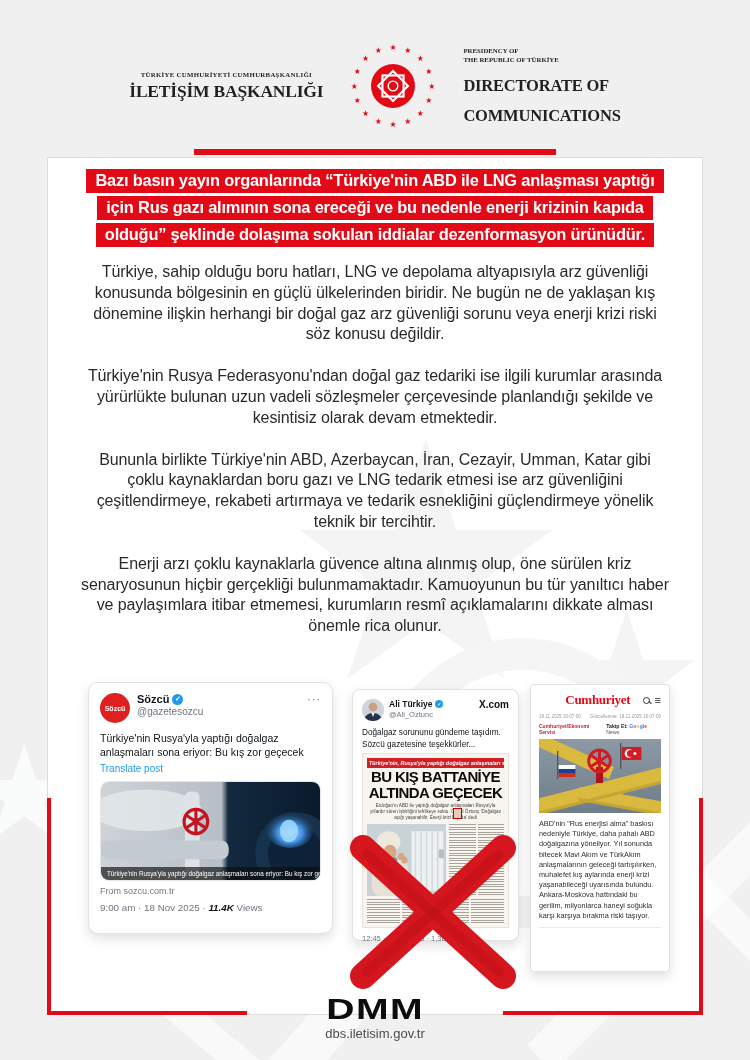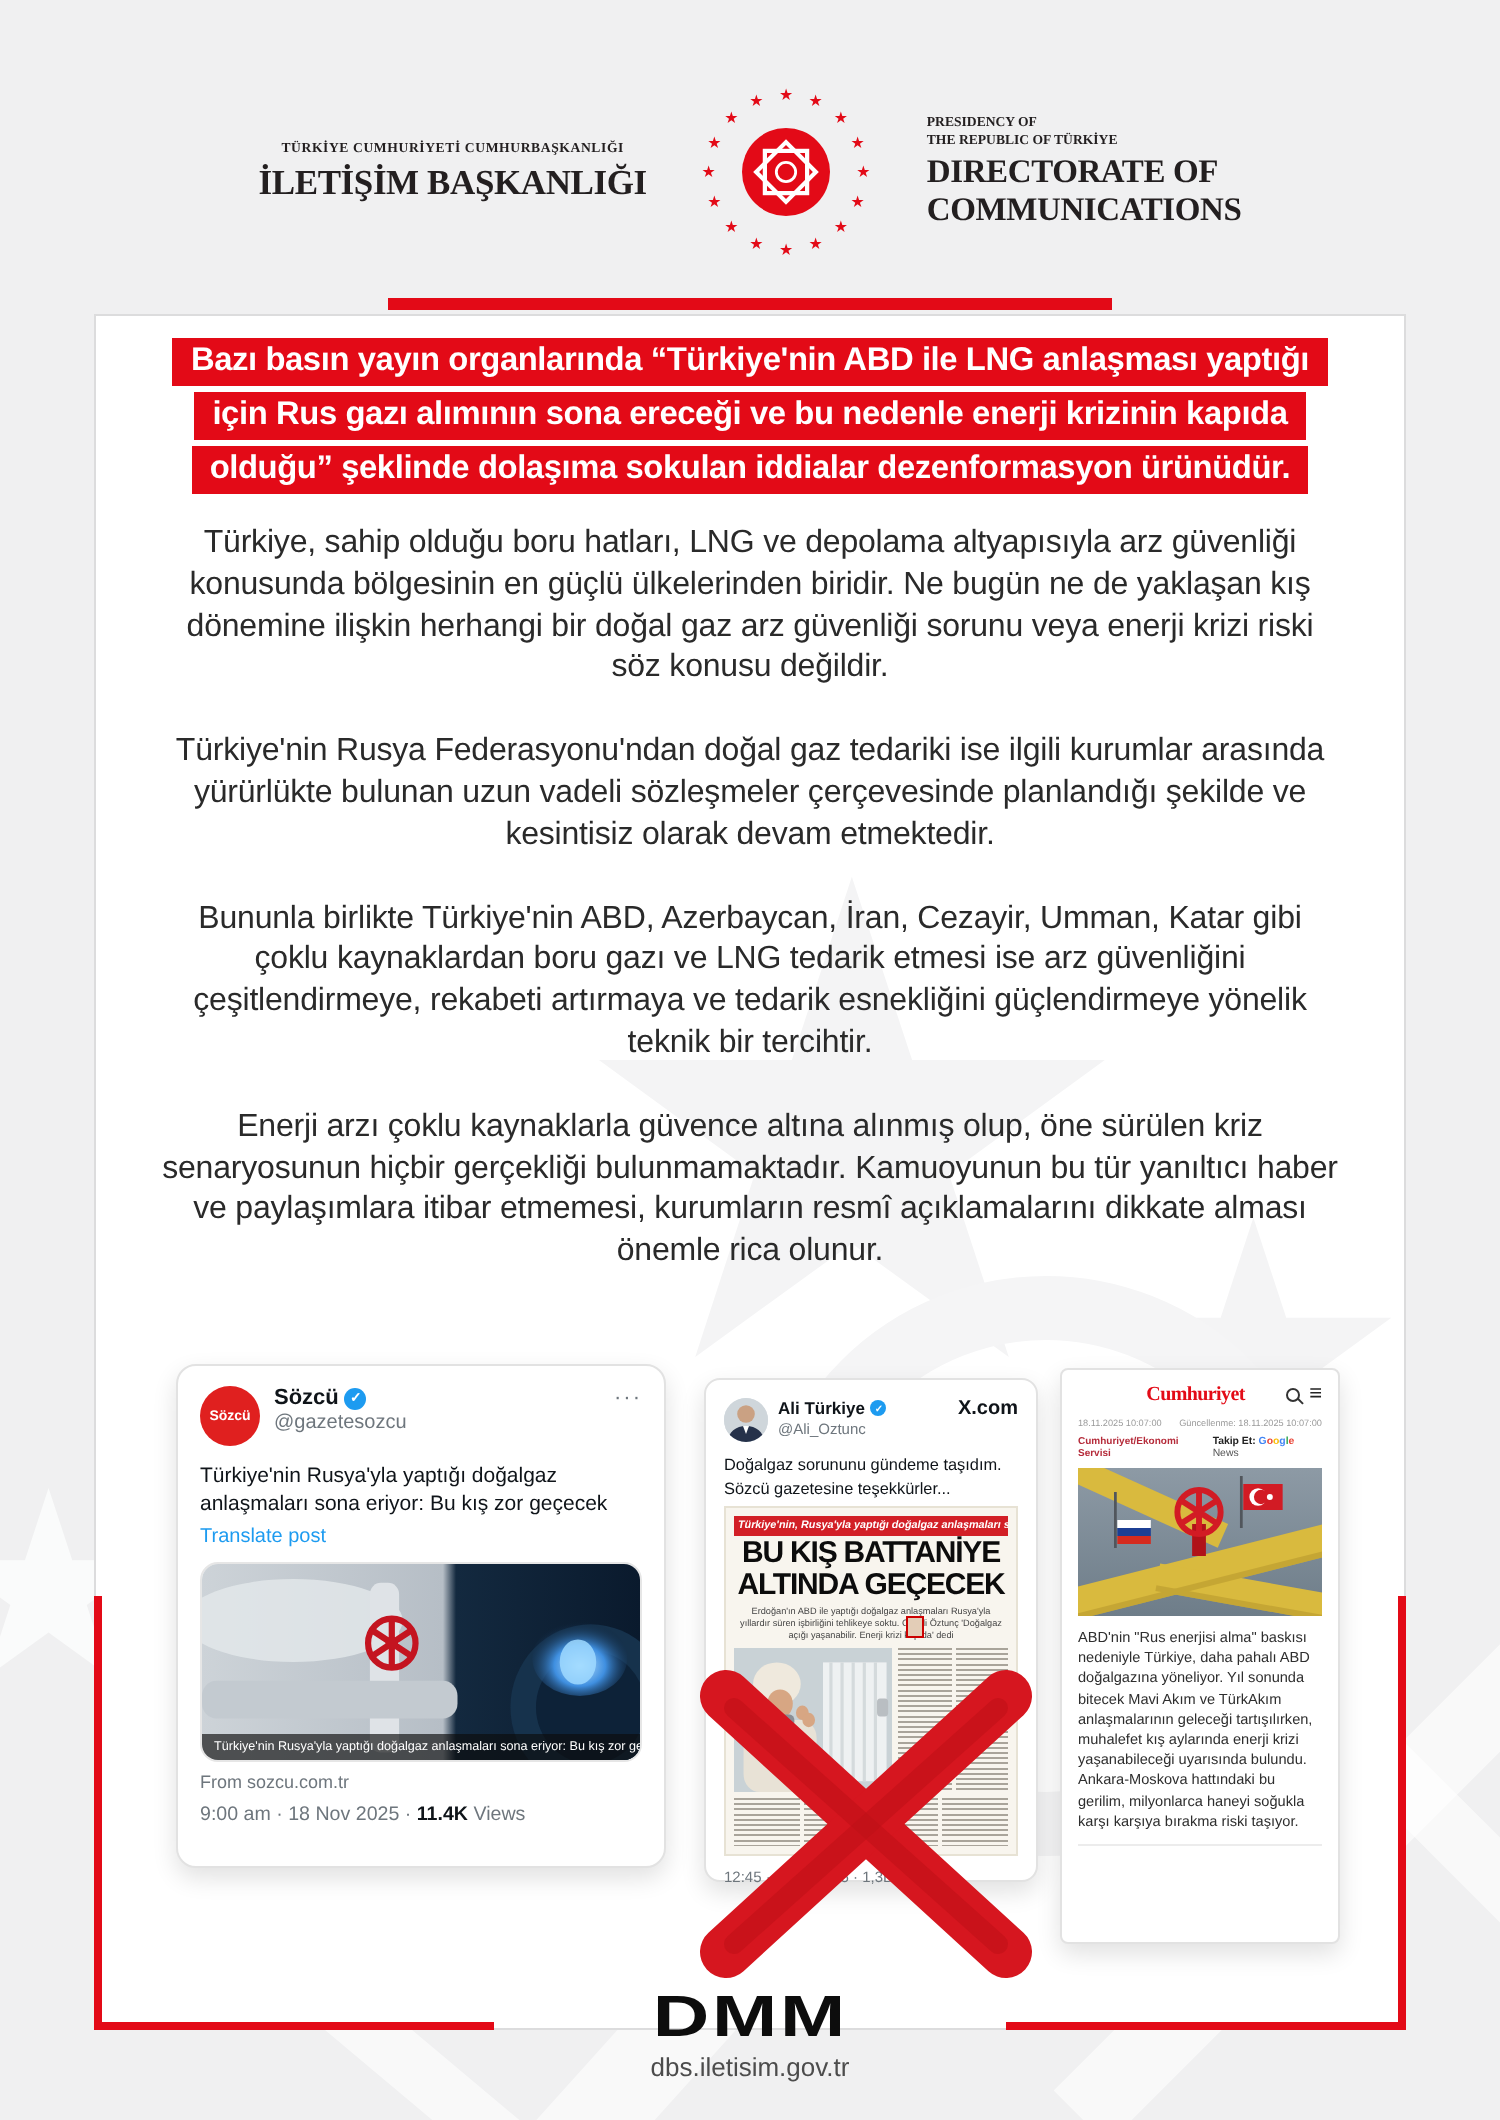--- a/index.html
+++ b/index.html
@@ -18,21 +18,21 @@
   .dstar1 { left:-34px; top:728px; font-size:130px; }
 
   
   .header { position:absolute; top:42px; left:0; right:0; display:flex; justify-content:center;
             align-items:center; gap:26px; z-index:2; }
   .h-left { text-align:center; color:#231f20; }
   .h-left-small { font-family:"Liberation Serif",serif; font-weight:700; font-size:6.8px; letter-spacing:.3px; }
   .h-left-large { font-family:"Liberation Serif",serif; font-weight:700; font-size:17.5px; margin-top:3px; letter-spacing:-.2px; }
   .h-right { color:#231f20; }
   .h-right-small { font-family:"Liberation Serif",serif; font-weight:700; font-size:6.8px; line-height:1.25; }
-  .h-right-large { font-family:"Liberation Serif",serif; font-weight:700; font-size:16.5px; line-height:1.06; margin-top:2px; letter-spacing:-.2px; }
+  .h-right-large { font-family:"Liberation Serif",serif; font-weight:700; font-size:16.5px; line-height:1.06; margin-top:13px; letter-spacing:-.2px; }
   .seal-star { font-size:9px; fill:#e30a17; text-anchor:middle; }
 
   .red-bar { position:absolute; top:149px; left:194px; width:362px; height:6px; background:#e30a17; z-index:2; }
 
   
   .card { position:absolute; left:47px; top:157px; width:656px; height:858px; background:#fff;
           border:1px solid #dcdcdd; z-index:1; }
   .bracket { position:absolute; top:640px; bottom:-1px; width:200px; z-index:4; pointer-events:none; }
   .bracket.bl { left:-1px; border-left:4px solid #e30a17; border-bottom:4px solid #e30a17; }
   .bracket.br { right:-1px; border-right:4px solid #e30a17; border-bottom:4px solid #e30a17; }
@@ -72,21 +72,21 @@
   .t-handle { font-size:10px; color:#6e767d; margin-top:1px; }
   .more { color:#6e767d; font-size:11px; letter-spacing:1px; }
   .t1-text { font-size:10.5px; line-height:1.35; color:#0f1419; margin-top:8px; }
   .t1-translate { font-size:10px; color:#1d9bf0; margin-top:4px; }
   .t1-img { margin-top:7px; height:100px; border-radius:9px; overflow:hidden; position:relative;
             border:1px solid #e6e6e6; }
   .t1-cap { position:absolute; left:0; right:0; bottom:0; background:rgba(12,12,12,.66); color:#fff;
             font-size:6.3px; padding:3px 6px; white-space:nowrap; overflow:hidden; }
   .t1-from { font-size:9px; color:#6e767d; margin-top:5px; }
   .t1-meta { font-size:9.8px; color:#6e767d; margin-top:6px; }
-  .t1-views { color:#0f1419; font-weight:700; }
+  .t1-views { color:#0f1419; font-weight:700;font-style:italic; }
 
   .av2 { width:22px; height:22px; border-radius:50%; overflow:hidden; flex:none; background:#d7dde2; }
   .t2-names { margin-left:5px; flex:1; }
   .t2 .t-name { font-size:8.5px; }
   .t2 .badge { width:8px; height:8px; font-size:5px; }
   .t2 .t-handle { font-size:7.5px; }
   .t2-site { font-size:10px; font-weight:800; color:#0f1419; }
   .t2-text { font-size:8.2px; line-height:1.45; color:#0f1419; margin-top:6px; }
   .clip { margin-top:2px; background:#f8f5ee; border:1px solid #e7e2d4; padding:4px; position:relative; }
   .clip-banner { background:#d21f26; color:#fff; font-size:5.4px; font-weight:700; font-style:italic;
@@ -98,21 +98,21 @@
   .clip-photo { width:58%; height:72px; flex:none; }
   .clip-cols { flex:1; display:flex; gap:2px; }
   .colsim { flex:1; background:repeating-linear-gradient(to bottom,#a9a49a 0 1px,transparent 1px 2.6px); }
   .clip-port { position:absolute; left:62%; top:54px; width:9px; height:11px; background:#e3cdb7;
                border:1px solid #c00; }
   .clip-bottom { margin-top:3px; height:24px; display:flex; gap:2px; }
   .t2-meta { font-size:7.5px; color:#6e767d; margin-top:6px; }
 
   .t3-head { display:flex; align-items:center; }
   .t3-logo { flex:1; text-align:center; font-family:"Liberation Serif",serif; font-weight:700;
-             font-size:10px; color:#e30b17; letter-spacing:-.3px; padding-left:14px; }
+             font-size:13px; color:#e30b17; letter-spacing:-.3px; padding-left:14px; }
   .t3-icons { display:flex; gap:5px; align-items:center; color:#222; }
   .ic-search { width:7px; height:7px; border:1.3px solid #333; border-radius:50%; position:relative; }
   .ic-search::after { content:""; position:absolute; width:4px; height:1.3px; background:#333;
                       transform:rotate(45deg); right:-3px; bottom:-1px; }
   .ic-menu { font-size:11px; font-weight:700; line-height:1; }
   .t3-dates { display:flex; justify-content:space-between; font-size:4.6px; color:#9a9a9a; margin-top:6px; }
   .t3-byrow { display:flex; justify-content:space-between; align-items:center; margin-top:4px; }
   .t3-byline { font-size:5px; color:#b52b3a; font-weight:700; }
   .t3-follow { font-size:5.2px; color:#222; font-weight:700; }
   .g-blue{color:#4285F4;} .g-red{color:#EA4335;} .g-yel{color:#FBBC05;} .g-grn{color:#34A853;}

